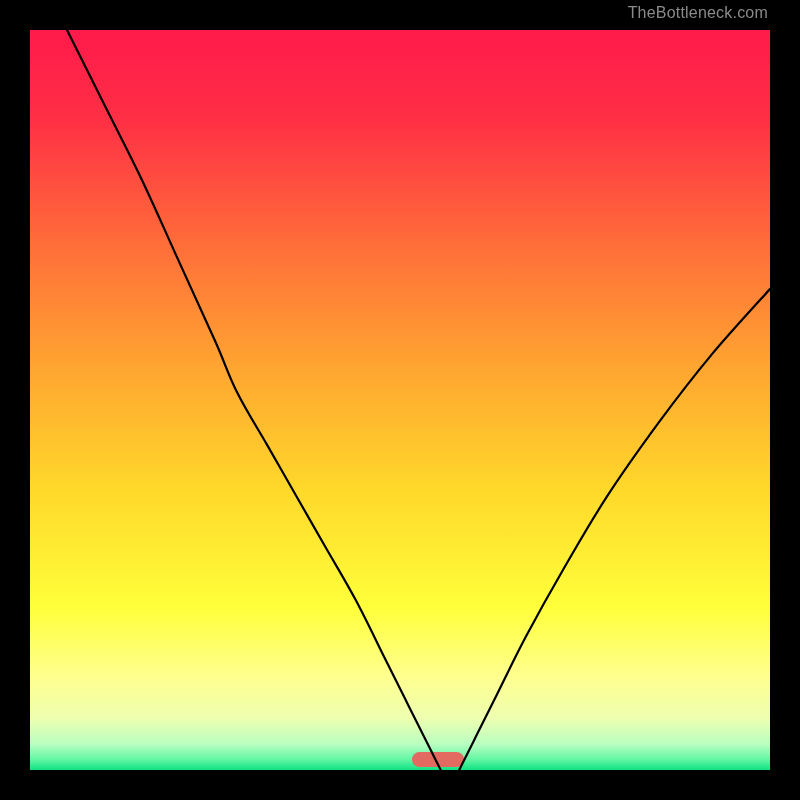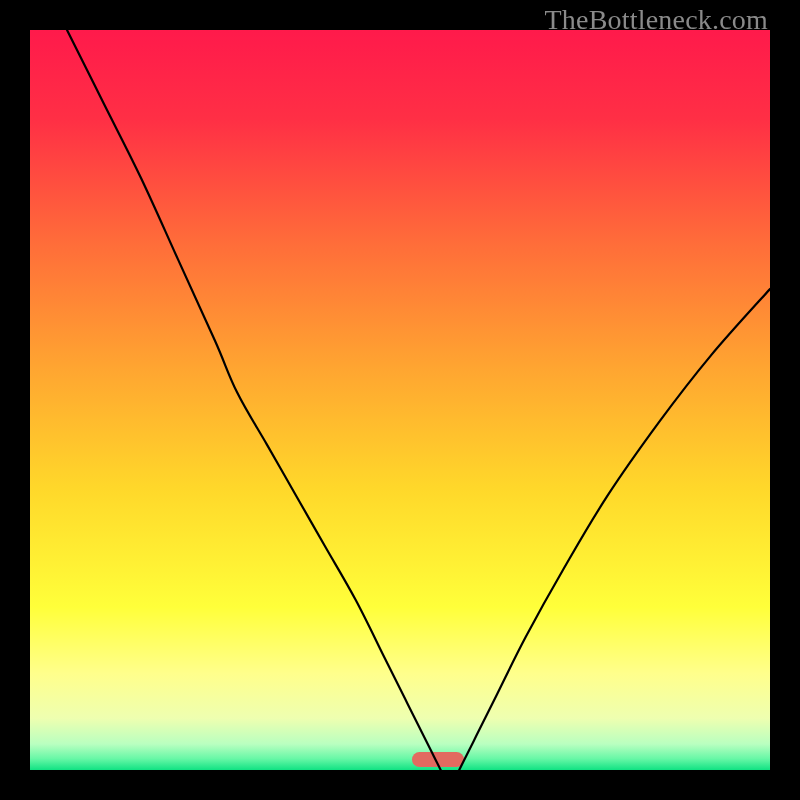--- a/index.html
+++ b/index.html
@@ -29,22 +29,22 @@
     position: absolute;
     top: 0;
     left: 0;
     width: 100%;
     height: 100%;
   }
   .watermark {
     position: absolute;
     top: 4px;
     right: 32px;
-    font-family: Liberation Serif, serif;
-    font-size: 28px;
+    font-family: Liberation Sans, sans-serif;
+    font-size: 16px;
     font-weight: 500;
     color: #8a8a8a;
     letter-spacing: 0.2px;
   }
   svg.curve {
     position: absolute;
     top: 0;
     left: 0;
     width: 740px;
     height: 740px;

